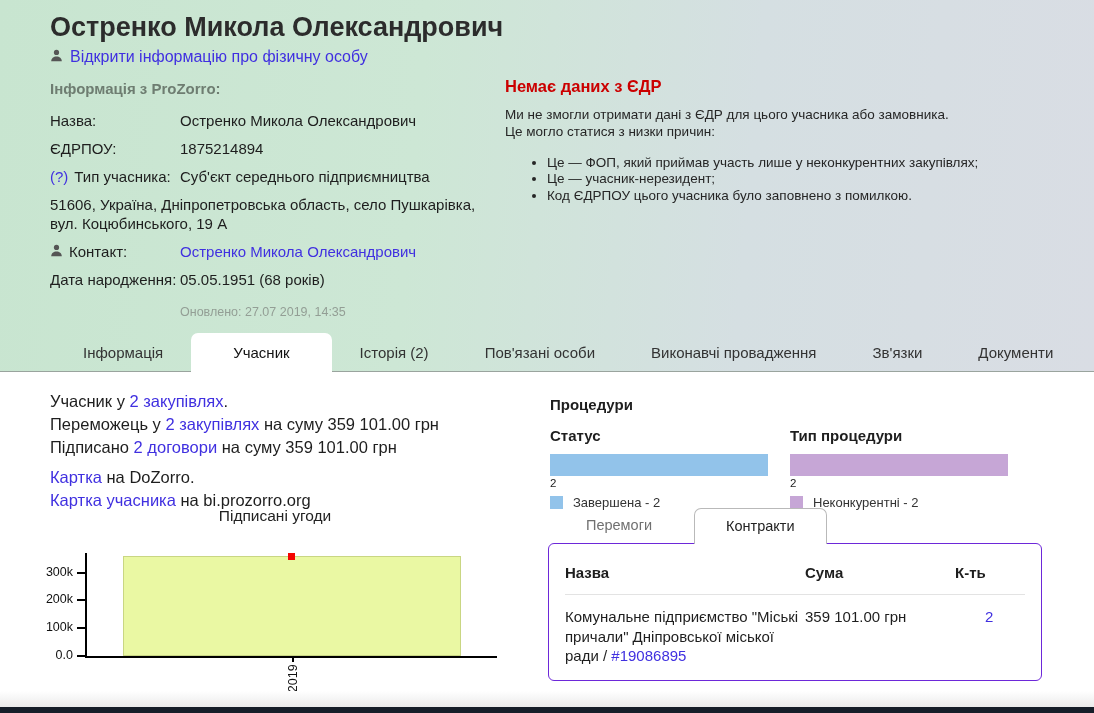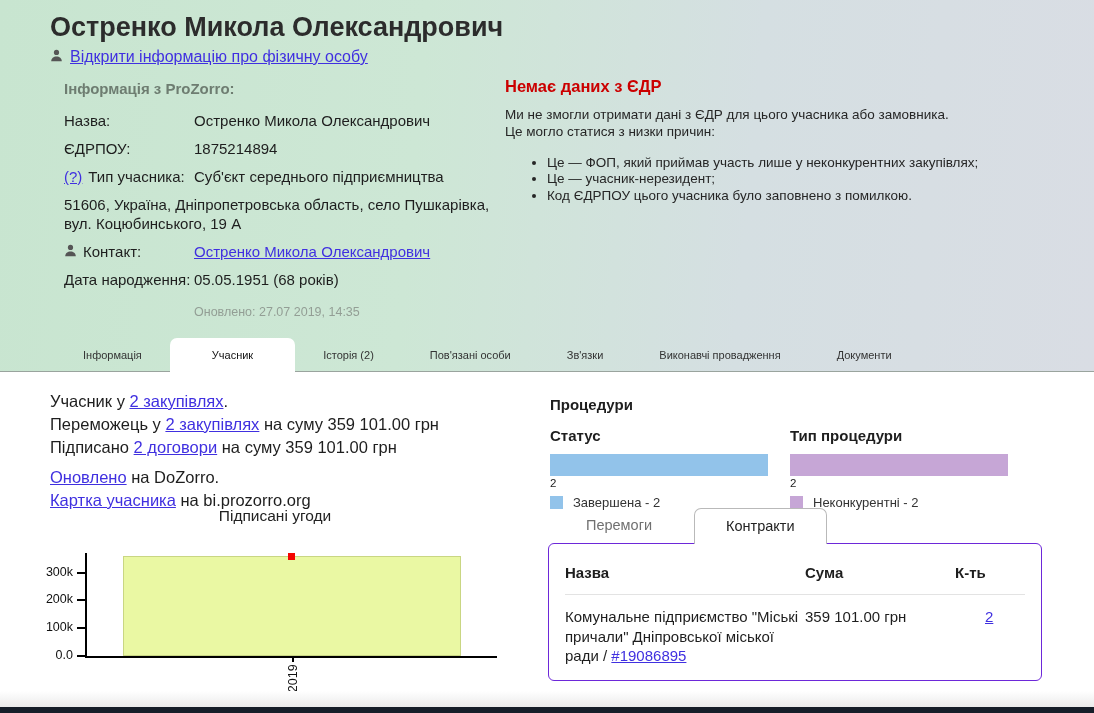--- a/index.html
+++ b/index.html
@@ -5,43 +5,43 @@
   * { margin:0; padding:0; box-sizing:border-box; }
   html,body { width:1094px; height:713px; }
   body { font-family:"Liberation Sans", sans-serif; color:#1e1e1e; background:#fff; }
   .page { position:relative; width:1094px; height:713px; overflow:hidden; background:#fff; }
 
   
   .hero { position:absolute; left:0; top:0; width:1094px; height:372px;
           background:linear-gradient(95deg,#c8e5d0 0%,#cde7d5 38%,#d5dfe2 68%,#d9dde4 100%); }
   .hero h1 { position:absolute; left:50px; top:12px; font-size:27px; font-weight:bold; color:#2c2c2c; }
   .open-person { position:absolute; left:50px; top:48px; display:flex; align-items:center; gap:7px; }
-  a, .link { color:#4030e0; text-decoration:underline; cursor:pointer; }
+  a, .link { color:#4030e0; cursor:pointer; }
   .icon-svg { display:inline-block; vertical-align:middle; }
 
   
-  .pz { position:absolute; left:64px; top:80px; width:445px; font-size:15px; }
+  .pz { position:absolute; left:50px; top:80px; width:445px; font-size:15px; }
   .pz-heading { font-weight:bold; color:#6e7d71; margin-bottom:14px; }
   .frow { display:flex; margin-bottom:9px; line-height:19px; }
   .flabel { width:130px; flex:0 0 130px; display:flex; align-items:flex-start; gap:6px; }
   .fvalue { flex:1; }
   .phone-box { display:inline-block; border:3px solid #e01d1d; padding:1px 10px 2px 5px; margin:2px 0 0 -5px;
                color:#4f4f4f; font-size:14.5px; }
   .updated { margin-left:130px; margin-top:16px; font-size:12.5px; color:#939e95; }
 
   
   .edr { position:absolute; left:505px; top:78px; width:578px; font-size:13.5px; line-height:17.5px; color:#262626; }
   .edr-title { font-size:16.5px; font-weight:bold; color:#cb0000; margin-bottom:10px; }
   .edr ul { margin:14px 0 0 0; padding-left:42px; }
   .edr li { margin-bottom:1px; line-height:15.5px; }
 
   
   .tabs { position:absolute; left:0; bottom:0; width:100%; display:flex; align-items:flex-end;
           padding-left:55px; border-bottom:1px solid #9aa49e; }
-  .tab { padding:9px 28px 10px; font-size:11px; color:#333; white-space:nowrap; cursor:pointer; }
+  .tab { padding:9px 28px 10px; font-size:15px; color:#333; white-space:nowrap; cursor:pointer; }
   .tab.active { background:#fff; border-radius:7px 7px 0 0; padding:11px 42px; margin-bottom:-1px; color:#111; }
 
   
   .summary { position:absolute; left:50px; top:390px; font-size:16.5px; line-height:23px; }
   .summary .gap { height:7px; }
 
   
   .chart { position:absolute; left:40px; top:507px; width:470px; height:202px; }
   .chart-title { text-align:center; font-size:15.5px; font-weight:normal; color:#222; }
   .plot { position:absolute; left:45px; top:46px; width:412px; height:105px;
@@ -166,32 +166,32 @@
         <li>Це — учасник-нерезидент;</li>
         <li>Код ЄДРПОУ цього учасника було заповнено з помилкою.</li>
       </ul>
     </section>
 
     <nav class="tabs">
       <div class="tab">Інформація</div>
       <div class="tab active">Учасник</div>
       <div class="tab">Історія (2)</div>
       <div class="tab">Пов'язані особи</div>
+      <div class="tab">Виконавчі провадження</div>
       <div class="tab">Зв'язки</div>
-      <div class="tab">Виконавчі провадження</div>
       <div class="tab">Документи</div>
     </nav>
   </header>
 
   <section class="summary">
     <div><span>Учасник у </span><a>2 закупівлях</a><span>.</span></div>
     <div><span>Переможець у </span><a>2 закупівлях</a><span> на суму 359 101.00 грн</span></div>
     <div><span>Підписано </span><a>2 договори</a><span> на суму 359 101.00 грн</span></div>
     <div class="gap"></div>
-    <div><a>Оновлено</a><span> на DoZorro.</span></div>
+    <div><a>Картка</a><span> на DoZorro.</span></div>
     <div><a>Картка учасника</a><span> на bi.prozorro.org</span></div>
   </section>
 
   <section class="chart">
     <div class="chart-title">Підписані угоди</div>
     <div class="plot">
       <div class="chart-bar" style="height: 97.0543%; background-color: rgb(234, 248, 163); border-color: rgb(201, 214, 131);">
         <div class="chart-marker" style="background-color: rgb(244, 6, 0);"></div>
       </div>
       <div class="xmark"></div>

